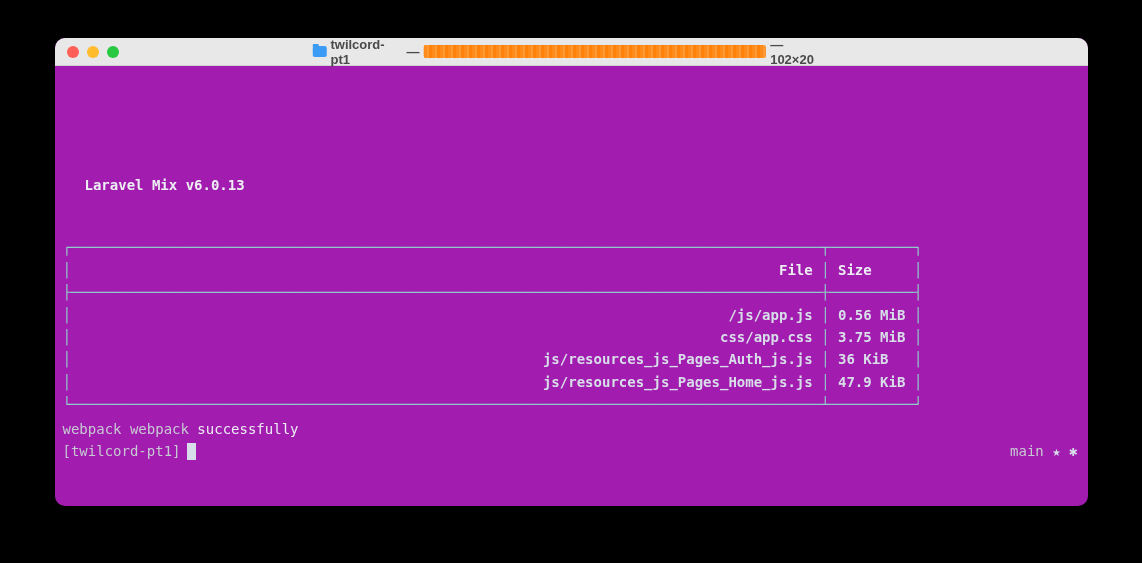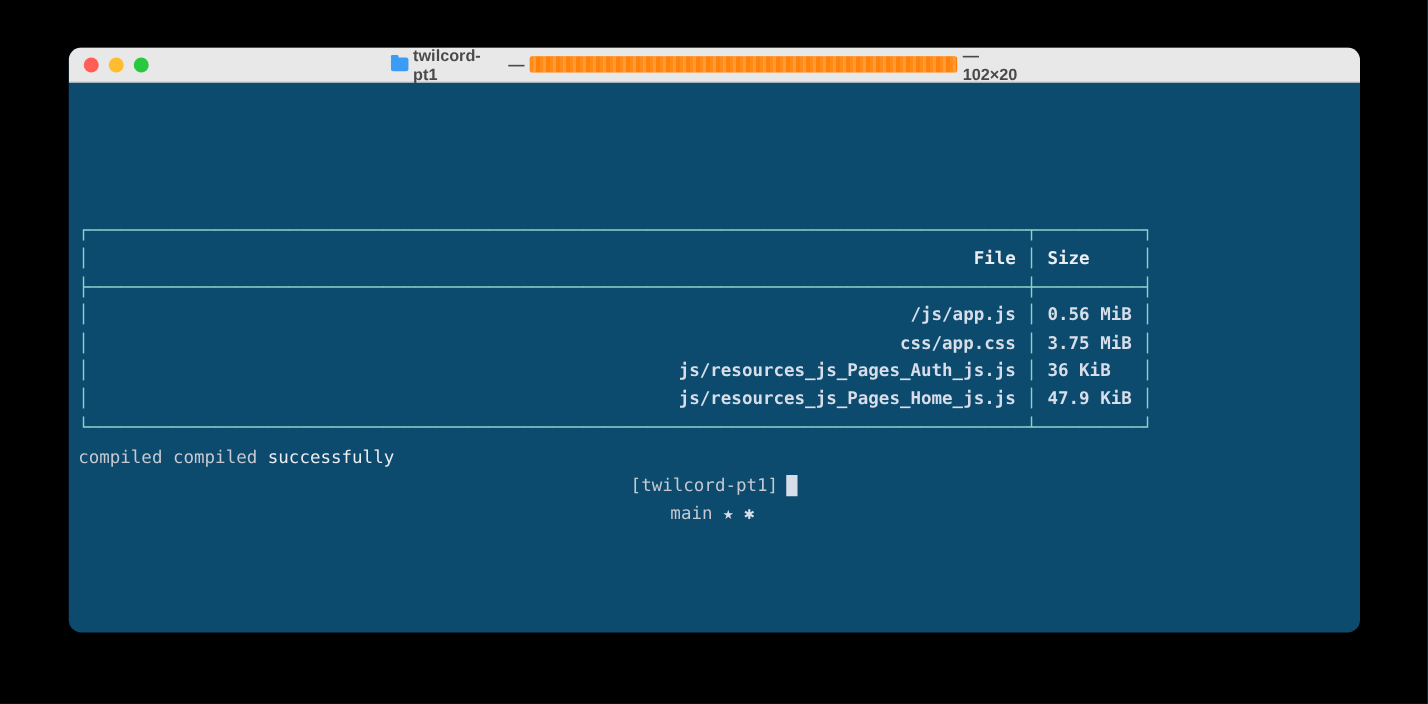--- a/index.html
+++ b/index.html
@@ -13,21 +13,21 @@
       height: 563px;
       font-family: "SF Mono", Menlo, Monaco, Consolas, monospace;
       font-size: 14px;
       display: flex;
       justify-content: center;
       align-items: flex-start;
       padding-top: 38px;
     }
     .window {
       width: 1033px;
-      background: #0c4a6e;
+      background: #a21caf;
       border-radius: 10px;
       overflow: hidden;
       box-shadow: 0 20px 60px rgba(0,0,0,0.5);
     }
     .titlebar {
       height: 28px;
       background: #e8e8e8;
       border-bottom: 1px solid #d0d0d0;
       display: flex;
       align-items: center;
@@ -127,21 +127,20 @@
     }
     .webpack-line {
       margin-top: 2px;
     }
     .webpack-text { color: #c6c9d1; }
     .success-text { font-weight: normal; color: #eceef3; }
     .prompt-line {
       display: flex;
       justify-content: space-between;
       align-items: center;
-      flex-direction: column;
     }
     .prompt-left {
       display: flex;
       align-items: center;
     }
     .cursor {
       display: inline-block;
       width: 9px;
       height: 17px;
       background: #d8dee9;
@@ -178,32 +177,33 @@
       <span class="folder-icon"></span>
       <span>twilcord-pt1</span>
       <span> — </span>
       <span class="redacted"></span>
       <span> — 102×20</span>
     </div>
   </div>
 
   <div class="terminal">
     <div class="blank-top"></div>
+    <div class="mix-header">Laravel Mix v6.0.13</div>
 
     <pre class="ascii-table" id="ascii-table">┌─────────────────────────────────────────────────────────────────────────────────────────┬──────────┐
 │<span class="th">                                                                                    File </span>│<span class="th"> Size     </span>│
 ├─────────────────────────────────────────────────────────────────────────────────────────┼──────────┤
 │<span class="td">                                                                              /js/app.js </span>│<span class="td"> 0.56 MiB </span>│
 │<span class="td">                                                                             css/app.css </span>│<span class="td"> 3.75 MiB </span>│
 │<span class="td">                                                        js/resources_js_Pages_Auth_js.js </span>│<span class="td"> 36 KiB   </span>│
 │<span class="td">                                                        js/resources_js_Pages_Home_js.js </span>│<span class="td"> 47.9 KiB </span>│
 └─────────────────────────────────────────────────────────────────────────────────────────┴──────────┘</pre>
 
     <div class="webpack-line">
-      <span class="webpack-text">compiled compiled </span><span class="success-text">successfully</span>
+      <span class="webpack-text">webpack webpack </span><span class="success-text">successfully</span>
     </div>
 
     <div class="prompt-line">
       <div class="prompt-left">
         <span>[twilcord-pt1]</span>
         <span class="cursor"></span>
       </div>
       <div class="prompt-right">
         <span>main</span><span class="star"> ★ ✱</span>
       </div>

